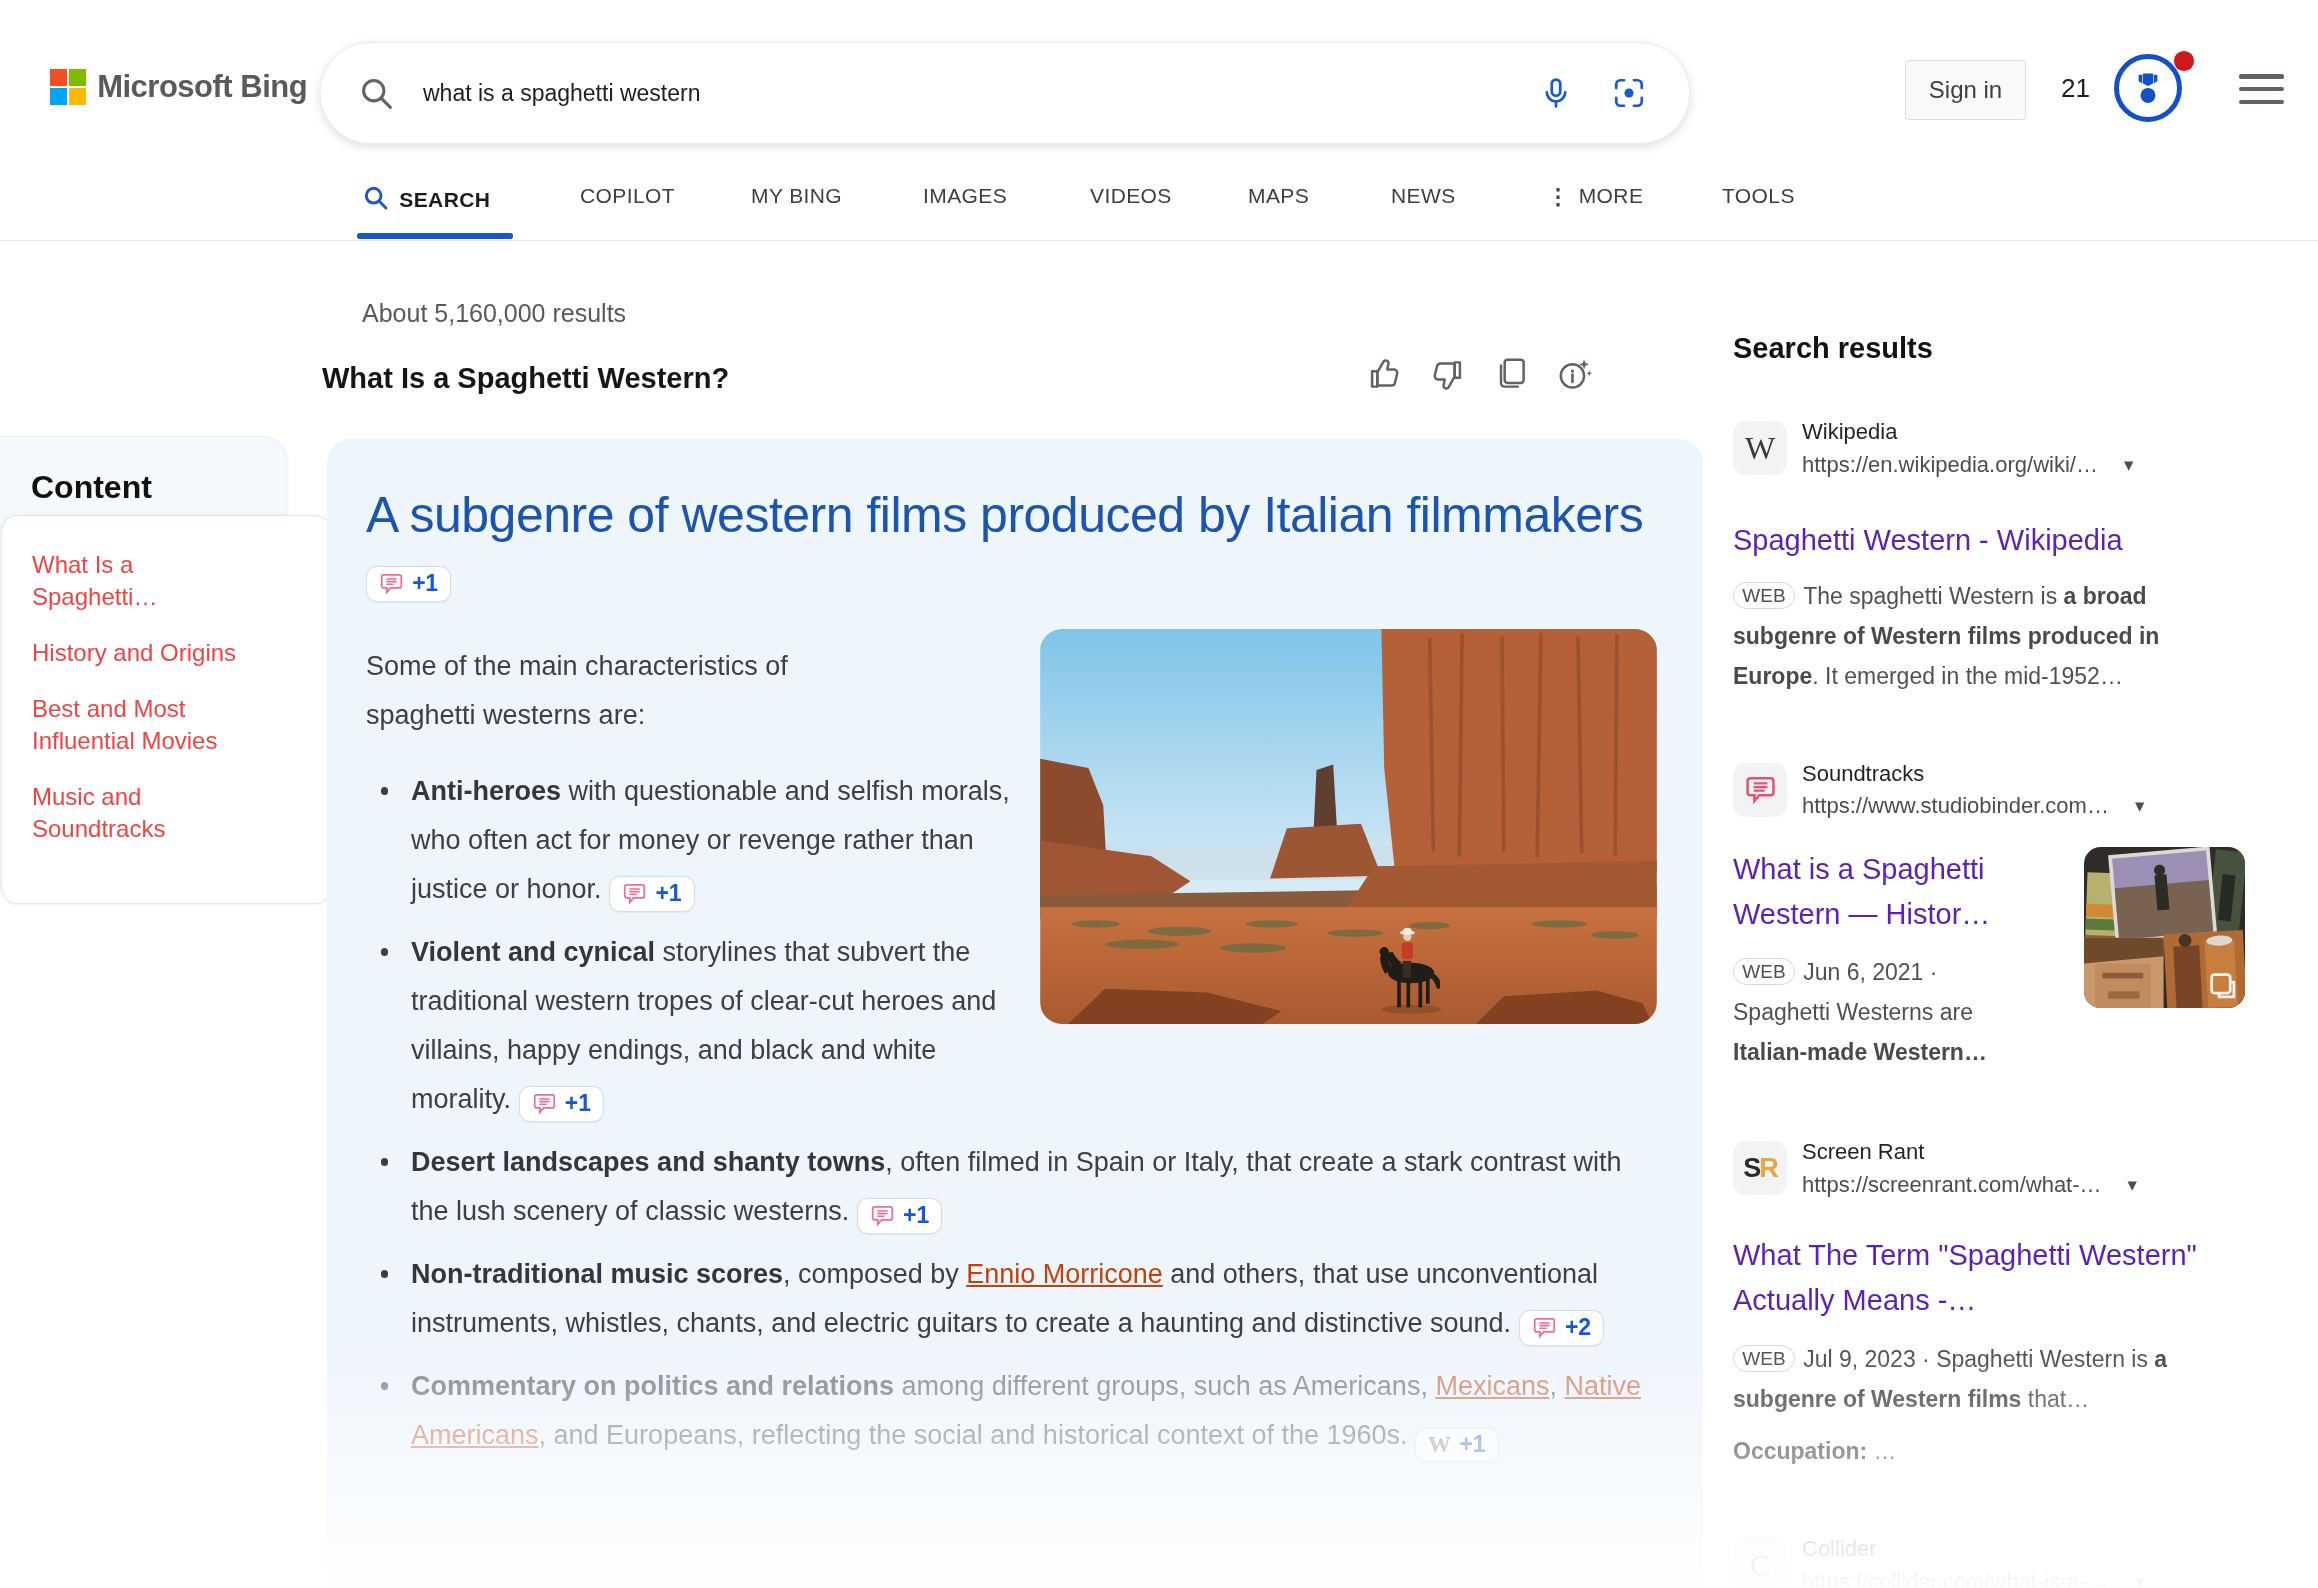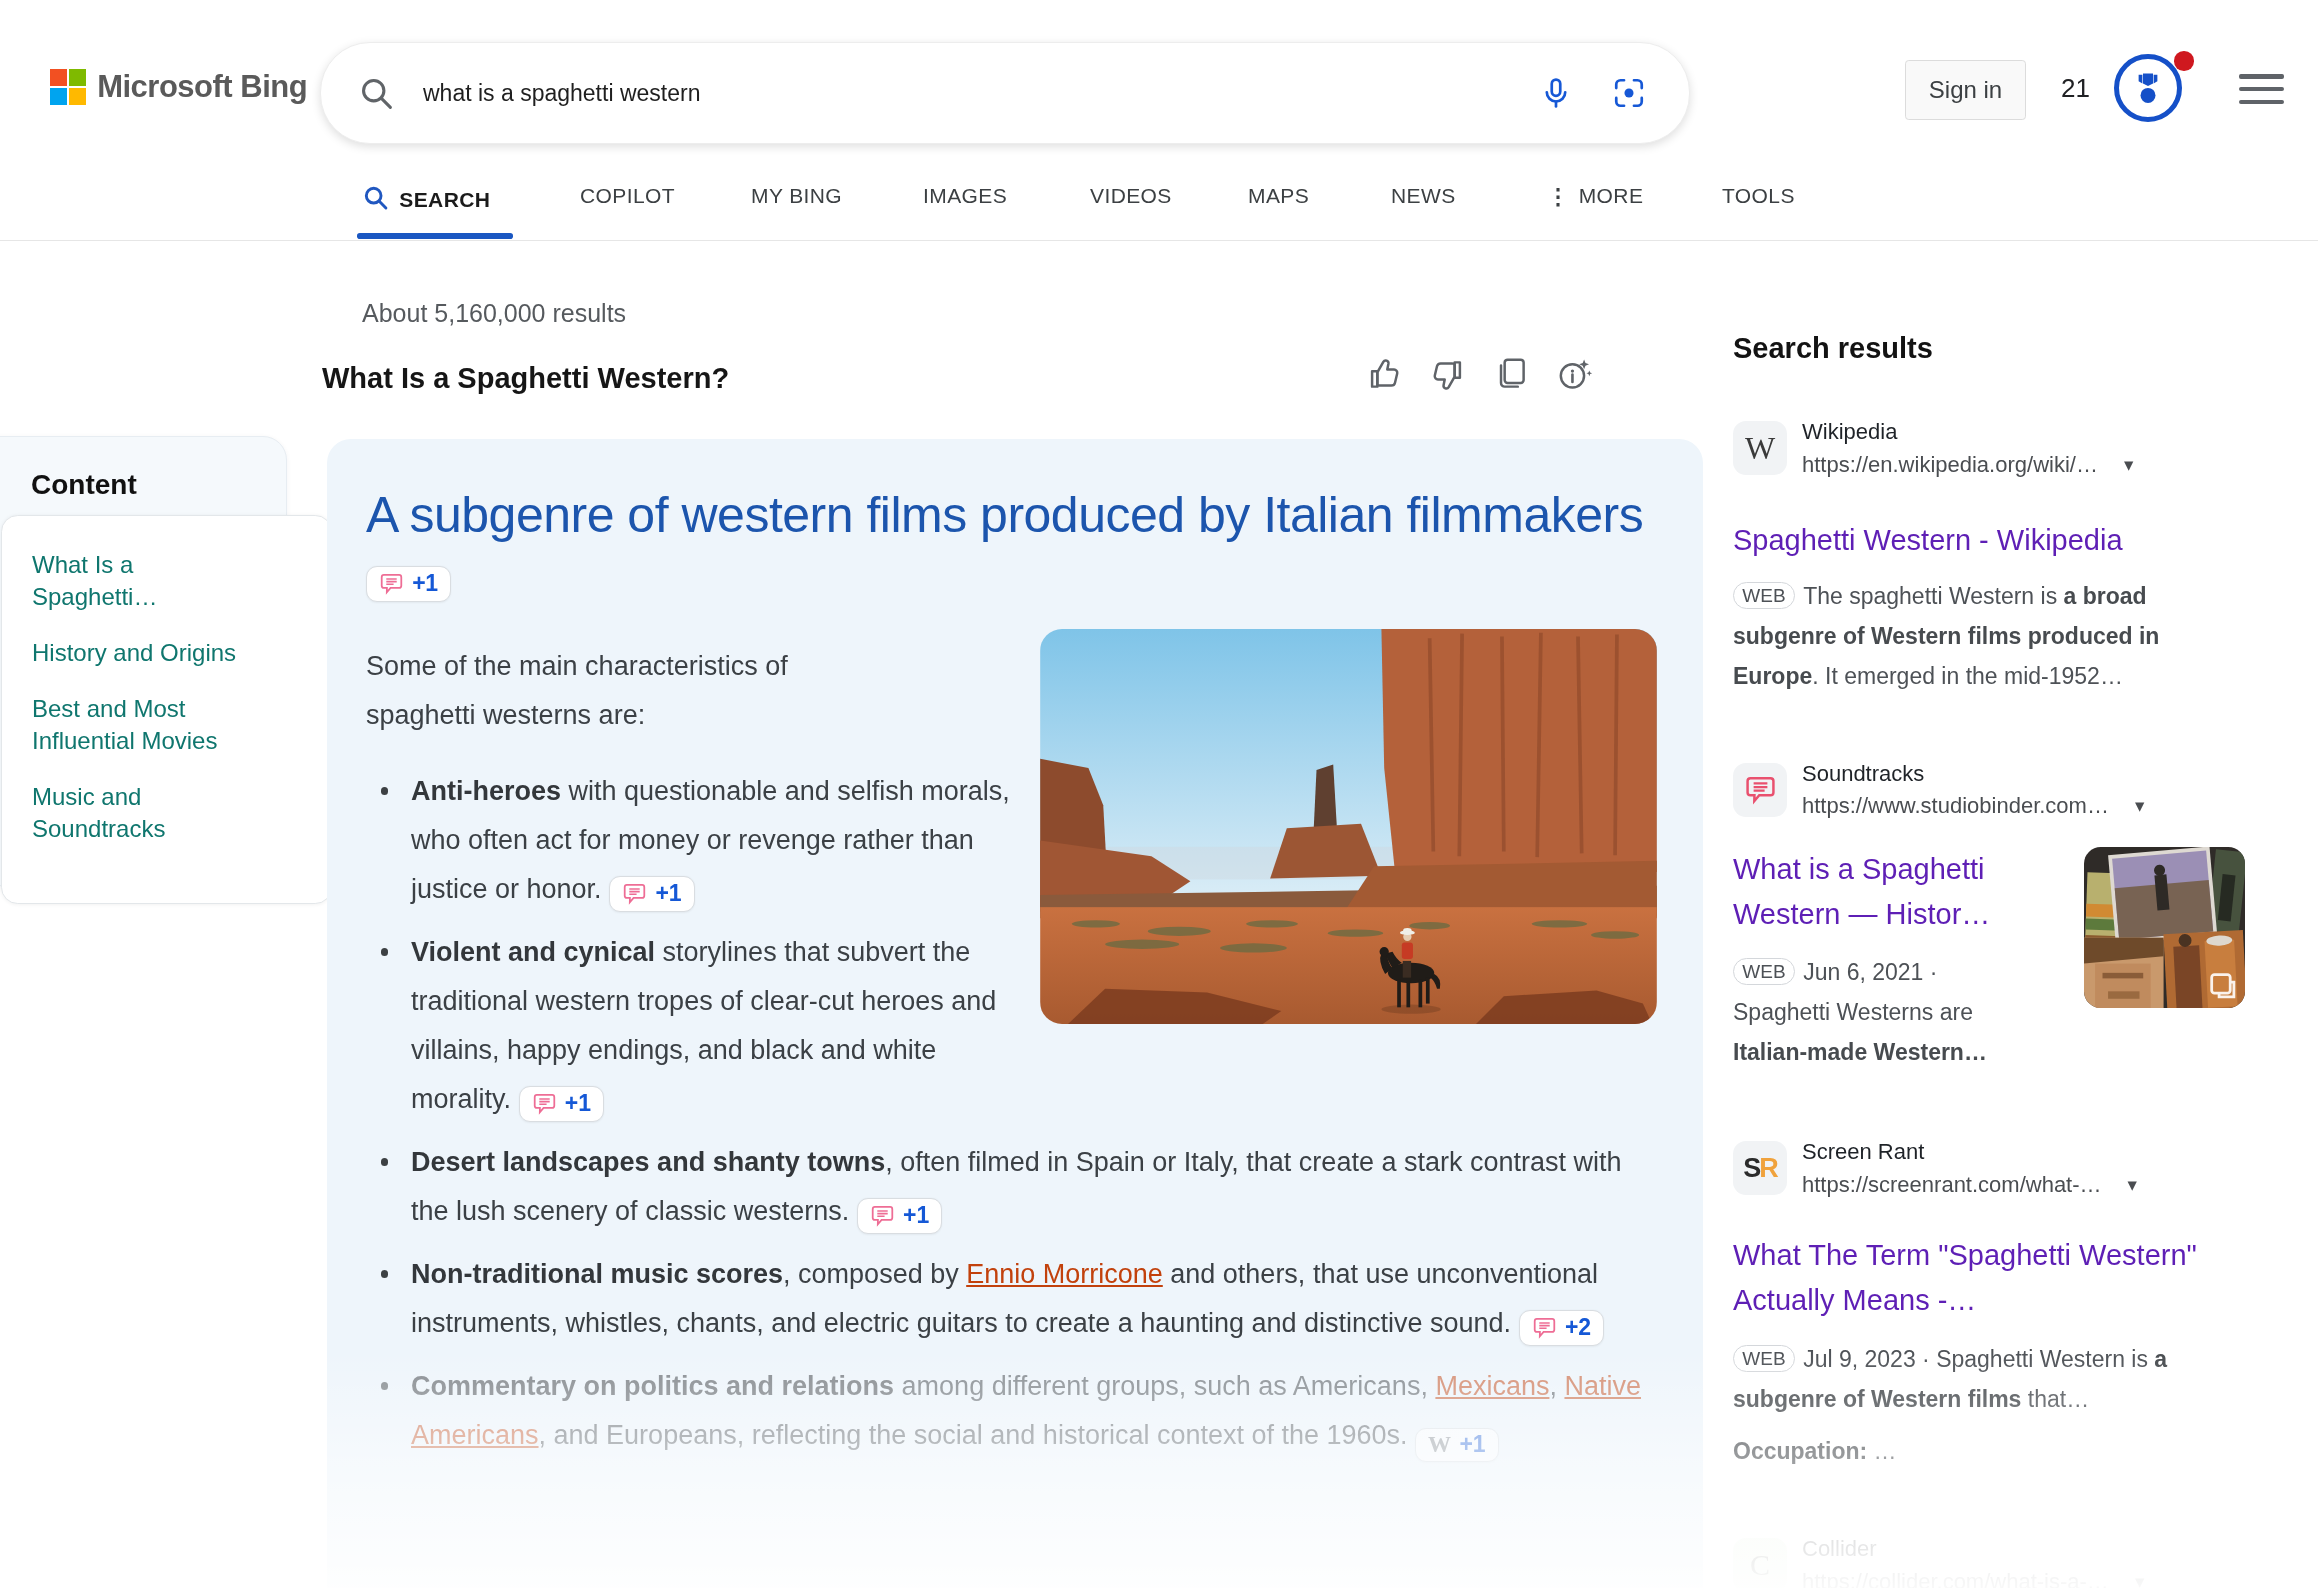--- a/index.html
+++ b/index.html
@@ -39,24 +39,24 @@
 
   
   #meta{left:362px;top:299px;font-size:25px;color:#565a5e}
   #question{left:322px;top:362px;font-size:29px;font-weight:bold;color:#161616}
   #qactions{left:1367px;top:356px;display:flex;gap:28px}
   #qactions span{cursor:pointer;display:inline-flex}
 
   
   #contentpanel{left:-37px;top:436px;width:322px;height:448px;background:#f5f9fc;border:0.9px solid #e7edf2;
     border-radius:24px;box-shadow:0 1.9px 5.6px rgba(0,30,60,.05)}
-  #contentpanel .cp-title{position:absolute;left:67px;top:32px;font-size:28px;font-weight:bold;color:#111}
+  #contentpanel .cp-title{position:absolute;left:67px;top:32px;font-size:32px;font-weight:bold;color:#111}
   #contentpanel .cp-card{position:absolute;left:37px;top:78px;width:275px;height:354px;background:#fff;
     border:0.9px solid #e3e7ea;border-radius:16.7px;box-shadow:0 0.9px 3.7px rgba(0,0,0,.05);padding:33px 24px 0 30px}
-  #contentpanel .cp-item{font-size:24px;color:#0f766e;line-height:32px;margin-bottom:24px;cursor:pointer;max-width:221px}
+  #contentpanel .cp-item{font-size:24px;color:#ef4444;line-height:32px;margin-bottom:24px;cursor:pointer;max-width:221px}
 
   
   #card{left:327px;top:439px;width:1291px;height:1150px;background:#eef5fb;border-radius:24px;padding:41px 46px 0 39px}
   #card h1{margin:0;font-size:50px;line-height:70px;font-weight:normal;color:#1c55ad;letter-spacing:-0.5px}
   #hero{float:right;width:617px;height:395px;border-radius:22px;overflow:hidden;margin:9.3px 0 20.4px 28px;cursor:pointer}
   #intro{margin-top:22px;max-width:519px;font-size:27px;line-height:49px;color:#3b4045}
   #bullets{margin:20.4px 0 0 0;padding:0;list-style:none}
   #bullets li{position:relative;padding-left:45px;margin-bottom:14px;font-size:27px;line-height:49px;color:#3b4045}
   #bullets li::before{content:"";position:absolute;left:15px;top:20.4px;width:7.4px;height:7.4px;border-radius:50%;background:#3c4043}
   #bullets b,#intro b{color:#33373b}

